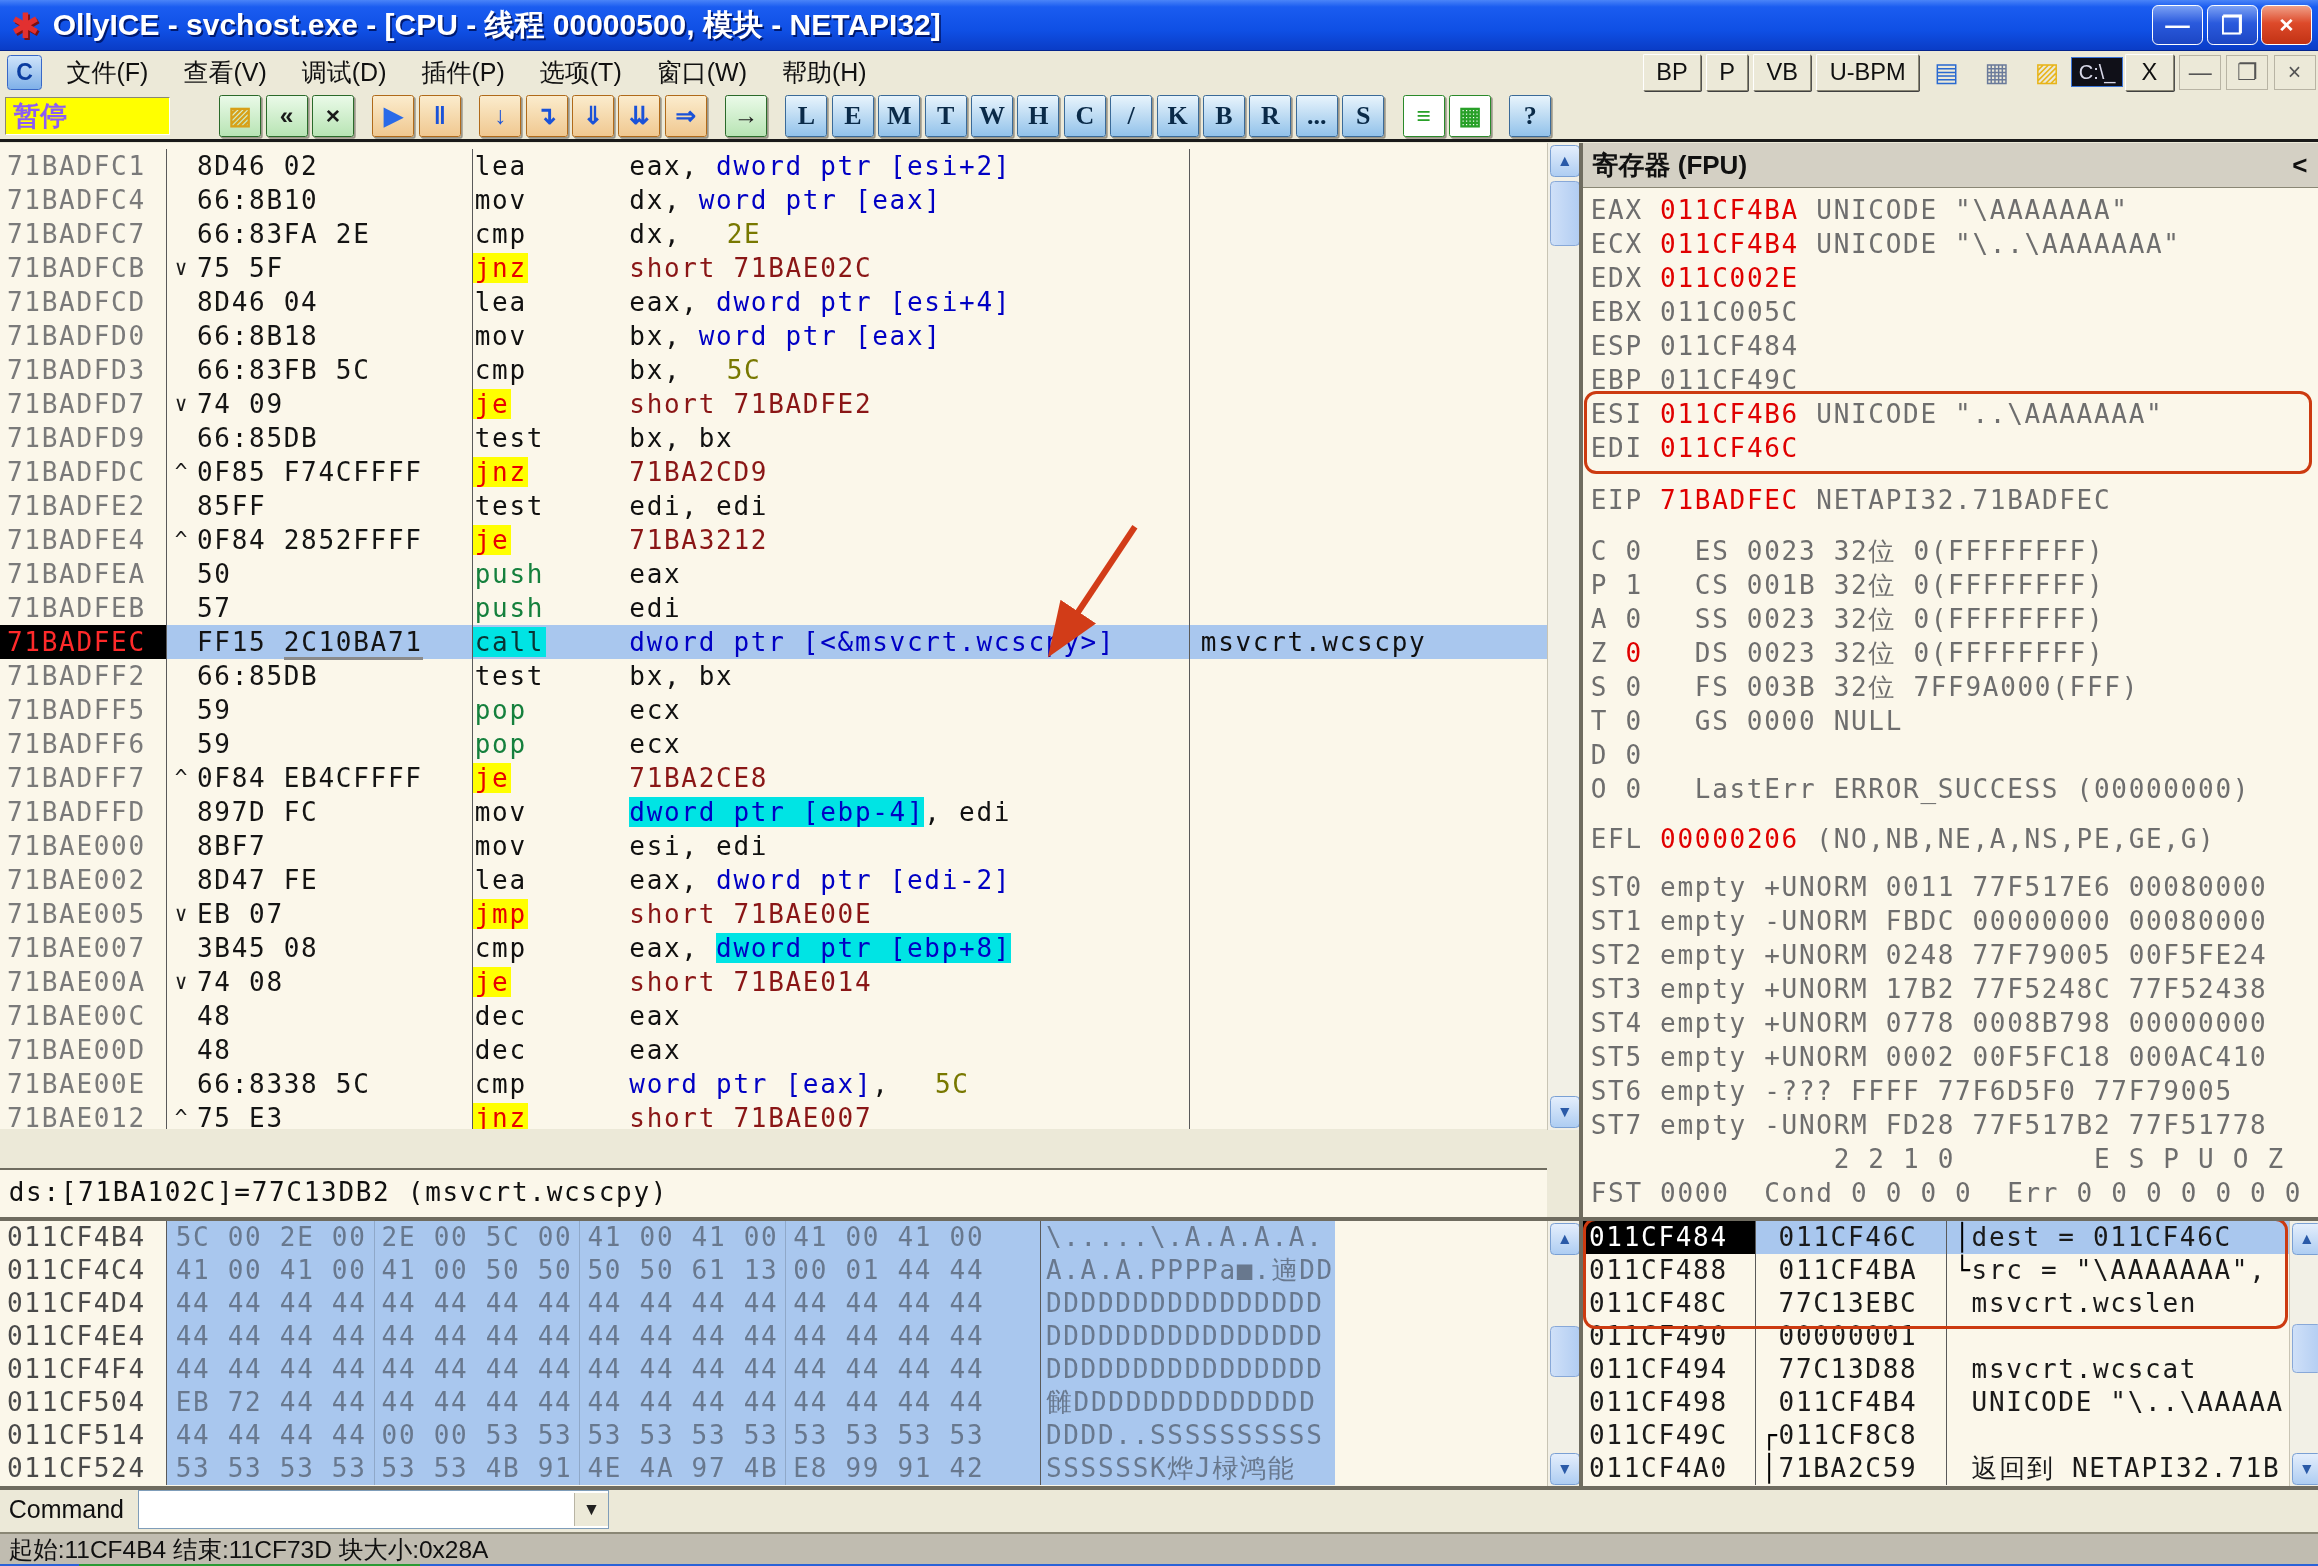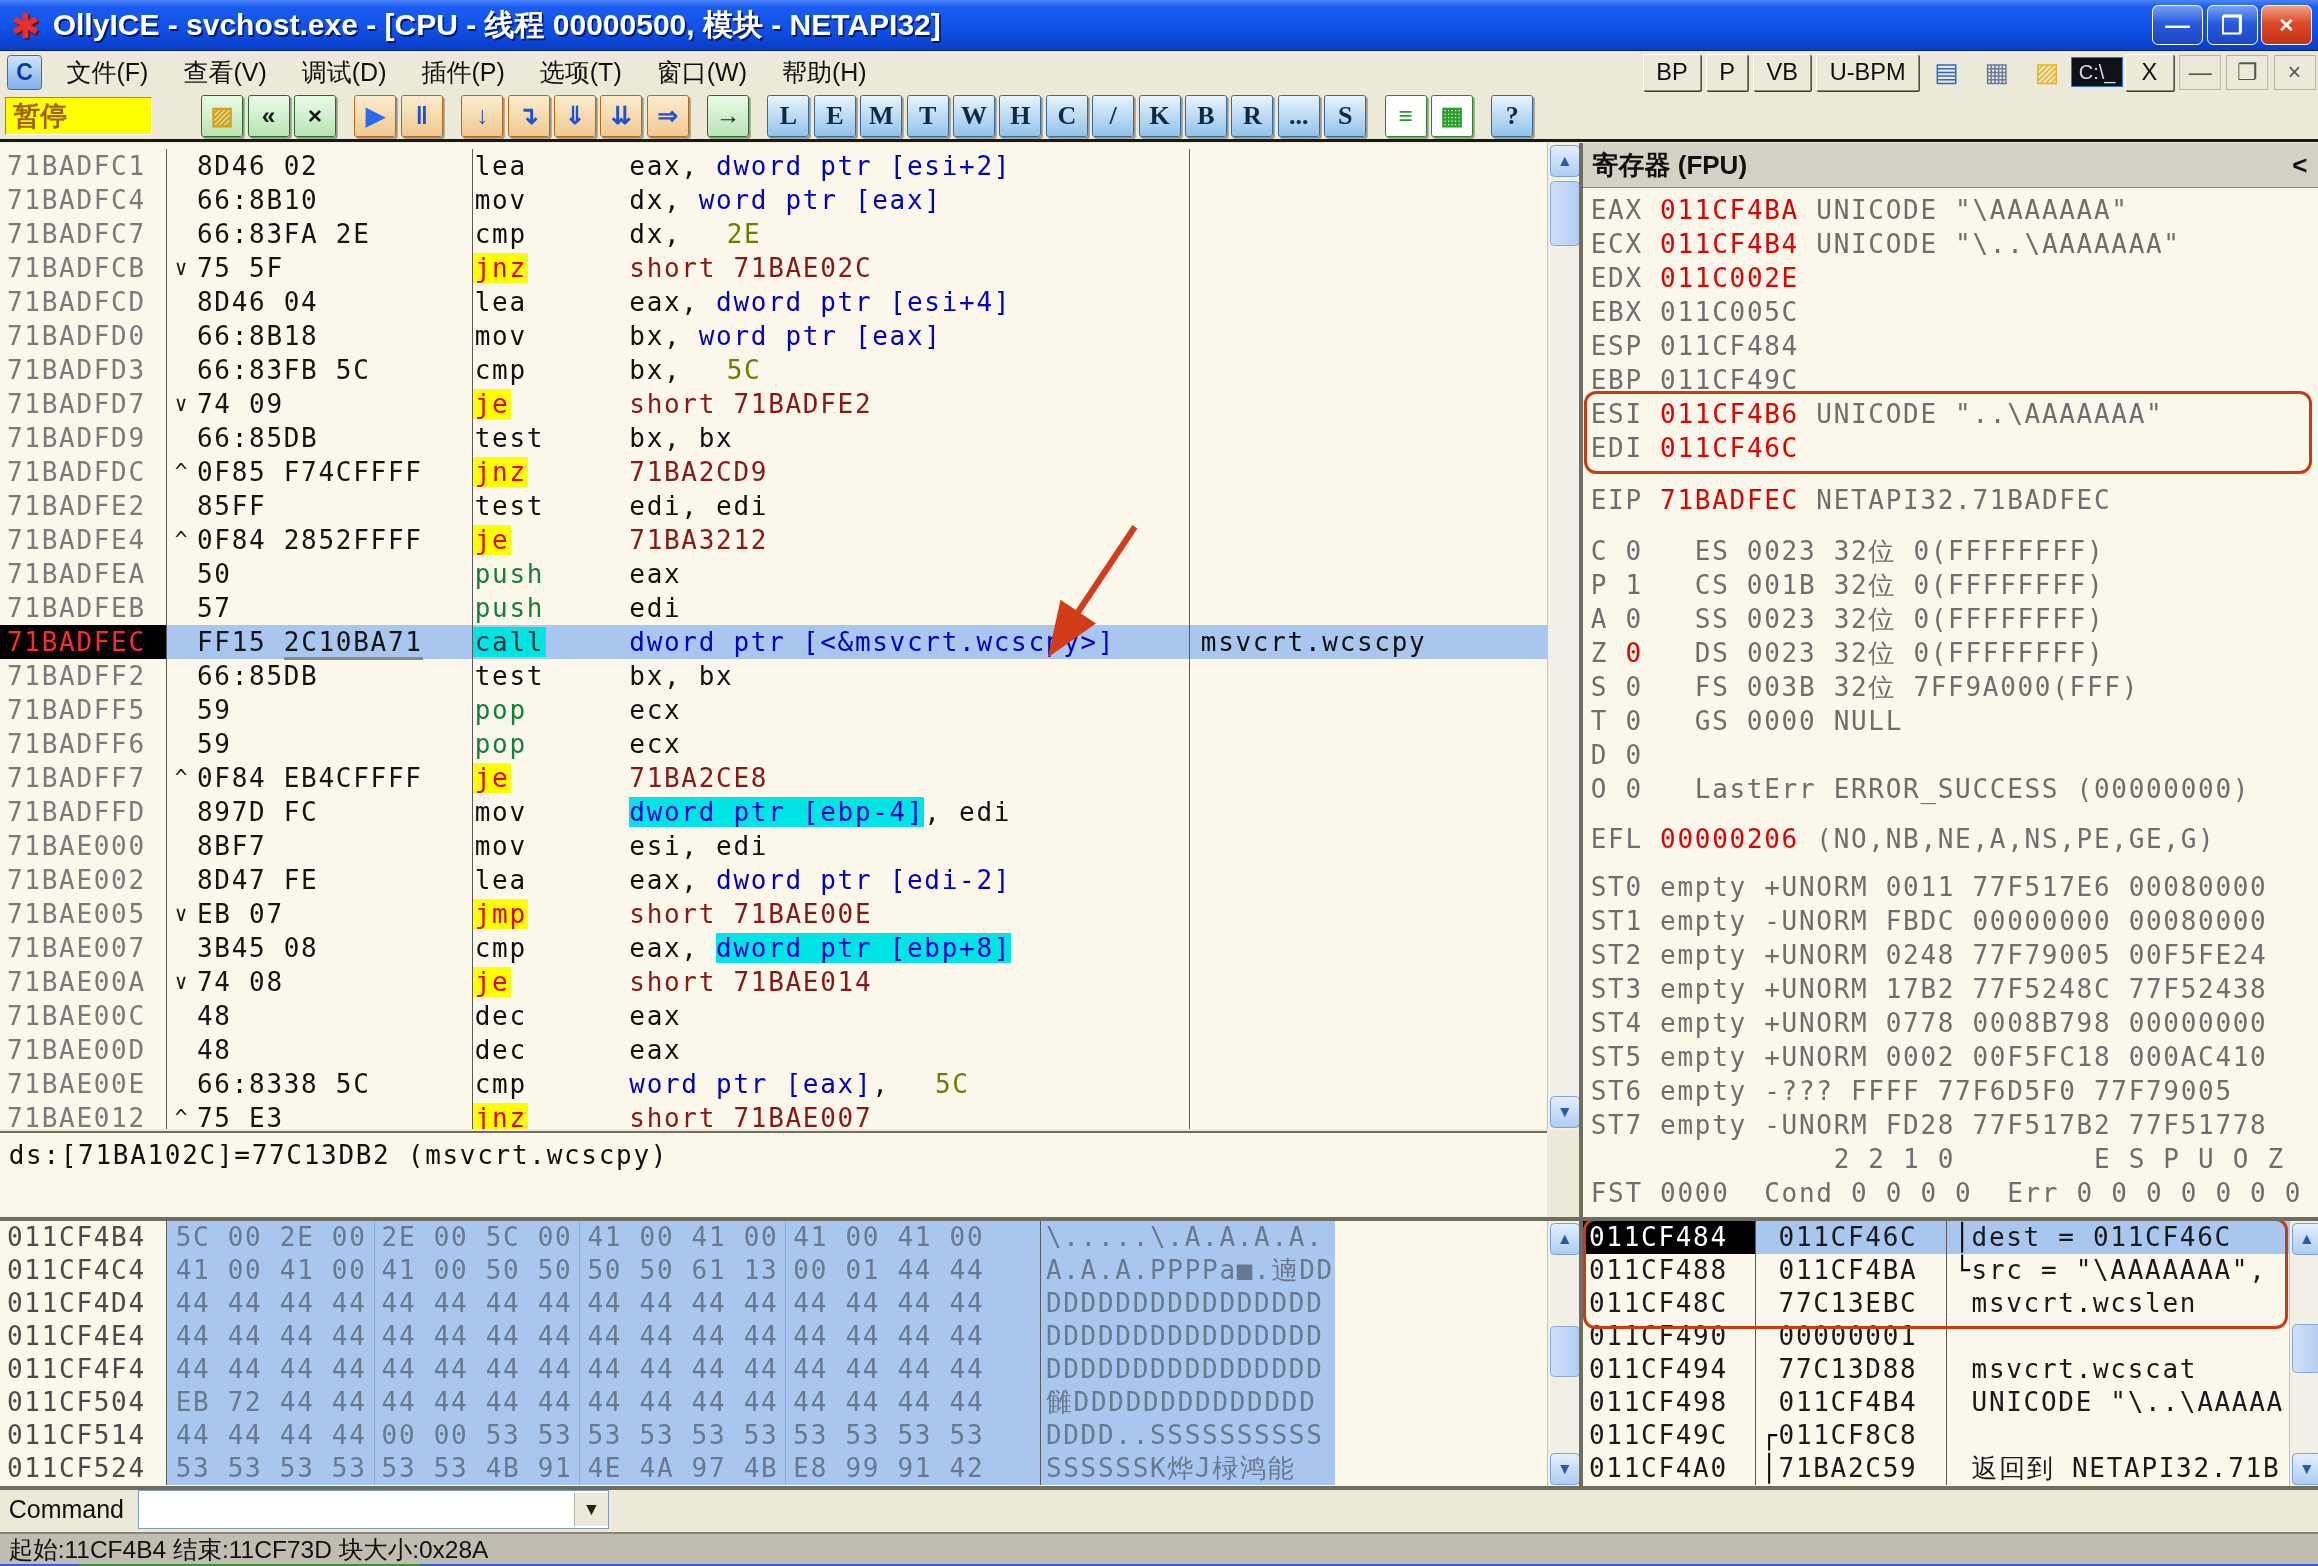--- a/index.html
+++ b/index.html
@@ -30,39 +30,39 @@
     border-bottom-color:#8a8775;box-shadow:0.9px 0.9px 0 #404040;font-size:23.6px;color:#101010;
     display:flex;align-items:center;border-radius:1.7px;}
   .ibtn{width:45px;height:35px;display:flex;align-items:center;justify-content:center;font-size:26px;}
   .ibtn .npad{color:#2a6ad0;} .ibtn .calc{color:#6a7a9a;} .ibtn .fold{color:#e8b418;}
   .ibtn .cons{background:#101018;color:#d8d8e8;font-size:20px;padding:2.6px 7px;border:0.9px solid #3a74d8;}
   .mdictl{width:40px;height:33px;border:1.7px solid #b8b4a4;background:#ECE9D8;color:#555;
     display:flex;align-items:center;justify-content:center;font-size:23px;}
   
   #toolbar{position:absolute;left:0;top:92px;width:2319px;height:47px;background:#ECE9D8;
     border-bottom:3.5px solid #1a1a1a;display:flex;align-items:center;}
-  #pause-box{margin-left:5.2px;width:147px;height:38px;background:#ffff00;color:#a16207;font-weight:bold;
+  #pause-box{margin-left:5.2px;width:165px;height:38px;background:#ffff00;color:#8b5cf6;font-weight:bold;
     font-size:27px;display:flex;align-items:center;padding-left:7px;box-sizing:border-box;
     border:1.7px solid;border-color:#8a8775 #fff #fff #8a8775;}
   #tb-buttons{display:flex;align-items:center;margin-left:49px;}
   .tbtn{width:40px;height:40px;margin-right:4.4px;border:1.7px solid #2a2a2a;border-radius:2.6px;
     display:flex;align-items:center;justify-content:center;font-size:24.5px;font-weight:bold;
     box-shadow:1.7px 1.7px 0 #9a9688;}
   .tbtn.grn{background:linear-gradient(180deg,#eafae8,#b8e4b4);color:#1a1a1a;border-color:#2a6a2a;}
   .tbtn.grn.folder{color:#d8a018;}
   .tbtn.tan{background:linear-gradient(180deg,#fbeccd,#f0c890);color:#1a52d8;border-color:#b06a1a;}
   .tbtn.tan.play{color:#2a6ae8;}
   .tbtn.ltr{background:linear-gradient(180deg,#e8f4fc,#92c2ea);color:#0a2a48;border-color:#3a6a98;
     font-family:"Liberation Serif",serif;font-size:26px;}
   .tbtn.grn2{background:#fff;color:#28a028;border-color:#2a8a2a;}
   .tbsep{width:14px;height:40px;}
   
   .pane{position:absolute;background:#fbf7ea;overflow:hidden;}
   #disasm{left:0;top:143px;width:1547px;height:986px;padding-top:6.1px;box-sizing:border-box;}
-  #infopane{left:0;top:1131px;width:1547px;height:86px;border-top:2.6px solid #6f6c60;box-sizing:border-box;}
+  #infopane{left:0;top:1168px;width:1547px;height:86px;border-top:2.6px solid #6f6c60;box-sizing:border-box;}
   #info-line{padding:7px 0 0 8.7px;color:#101010;}
   #registers{left:1582px;top:143px;width:736px;height:1075px;}
   #dump{left:0;top:1221px;width:1547px;height:266px;}
   #stack{left:1582px;top:1221px;width:736px;height:266px;}
   .hline{position:absolute;left:0;width:2319px;background:#6f6c60;}
   #vsep{position:absolute;left:1579px;top:143px;width:3.5px;height:1344px;background:#6f6c60;}
   
   .drow{display:flex;height:34px;line-height:34px;white-space:pre;}
   .c-a{width:159px;padding-left:7px;color:#7a7a7a;border-right:1.7px solid #5a5a5a;flex:none;}
   .c-g{width:30px;text-align:center;color:#1a1a1a;font-size:21px;flex:none;}

